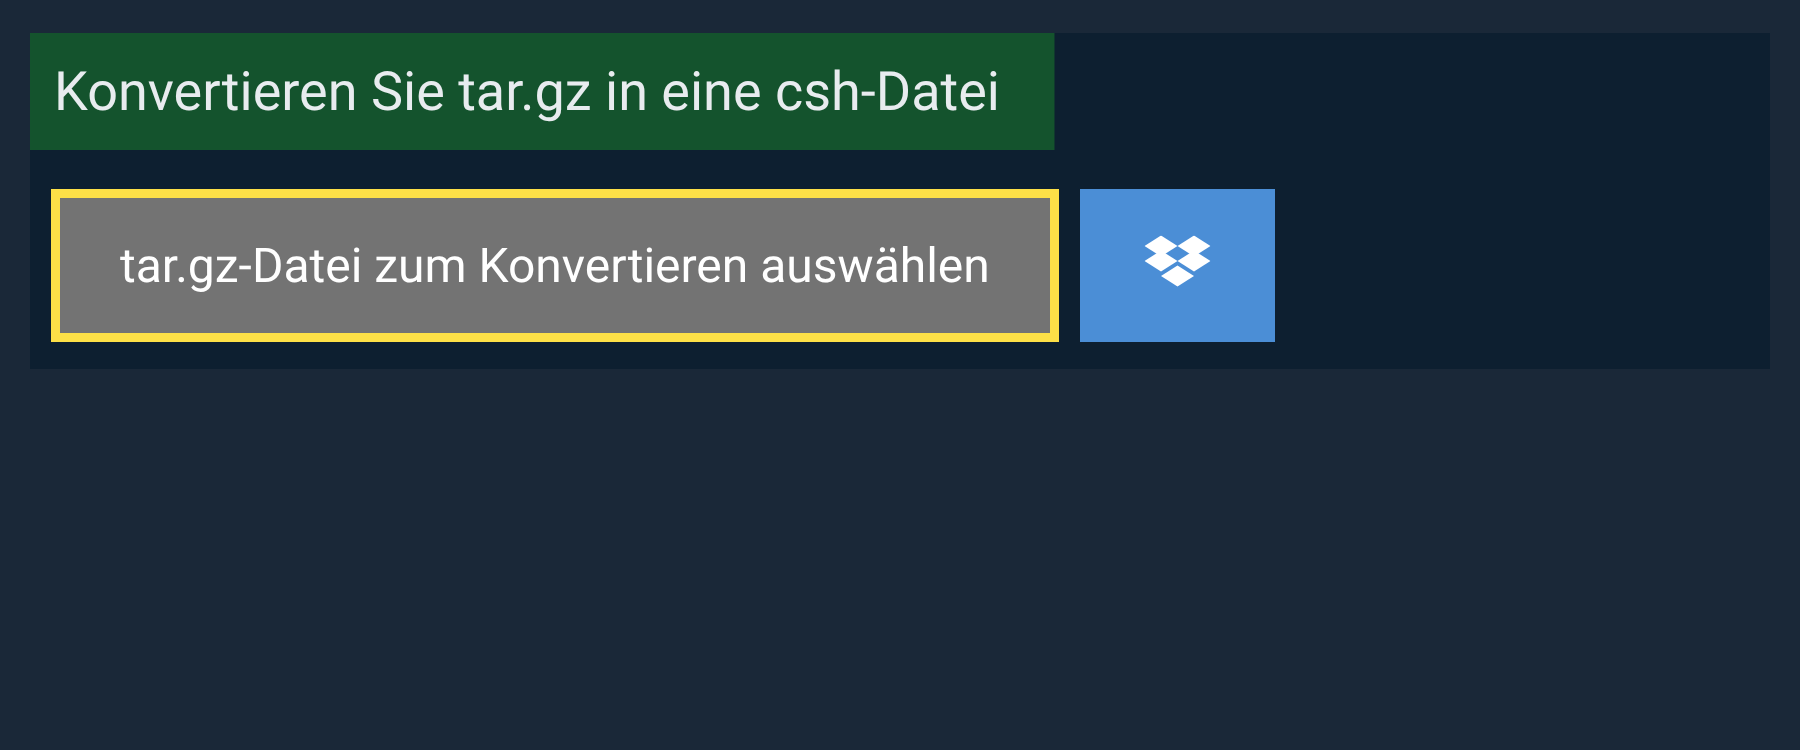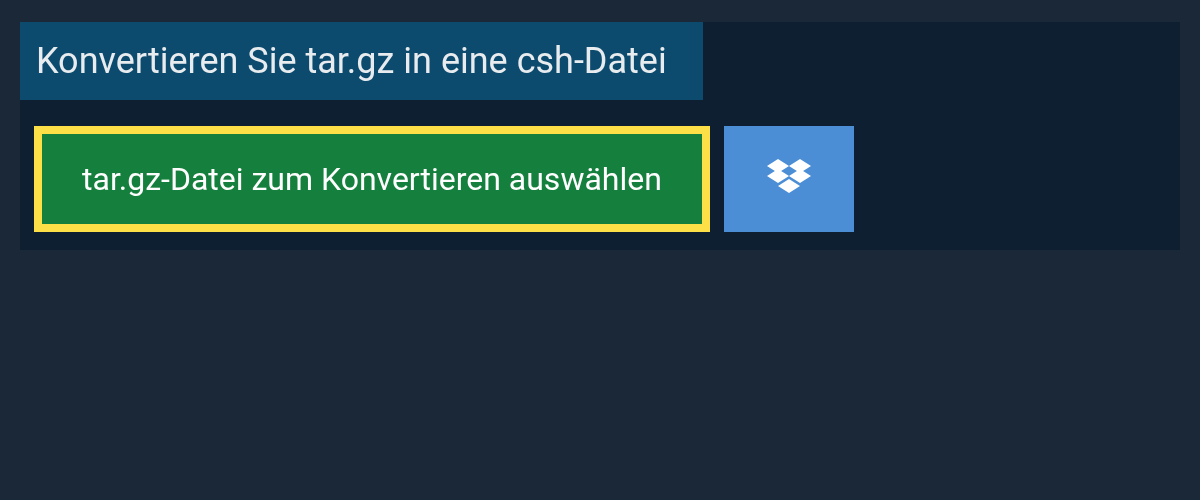--- a/index.html
+++ b/index.html
@@ -17,38 +17,38 @@
     .container {
       padding: 0;
     }
     .upload-panel {
       background-color: #0d1f30;
       margin: 22px 20px 0 20px;
       padding: 0 0 18px 0;
     }
     .header-bar {
       display: inline-block;
-      background-color: #0c4a6e;
+      background-color: #14532d;
       padding: 18px 36px 18px 16px;
       margin-bottom: 26px;
     }
     .header-title {
       color: #e8ecef;
       font-size: 36px;
       font-weight: 400;
     }
     .button-row {
       display: flex;
       gap: 14px;
       padding: 0 14px;
       align-items: stretch;
     }
     .select-file-button {
-      background-color: #15803d;
-      border: 8px solid #fde047;
+      background-color: #737373;
+      border: 6px solid #fde047;
       color: #ffffff;
       font-size: 32px;
       font-weight: 400;
       padding: 26px 40px;
       cursor: pointer;
       font-family: inherit;
       white-space: nowrap;
       display: flex;
       align-items: center;
       justify-content: center;

